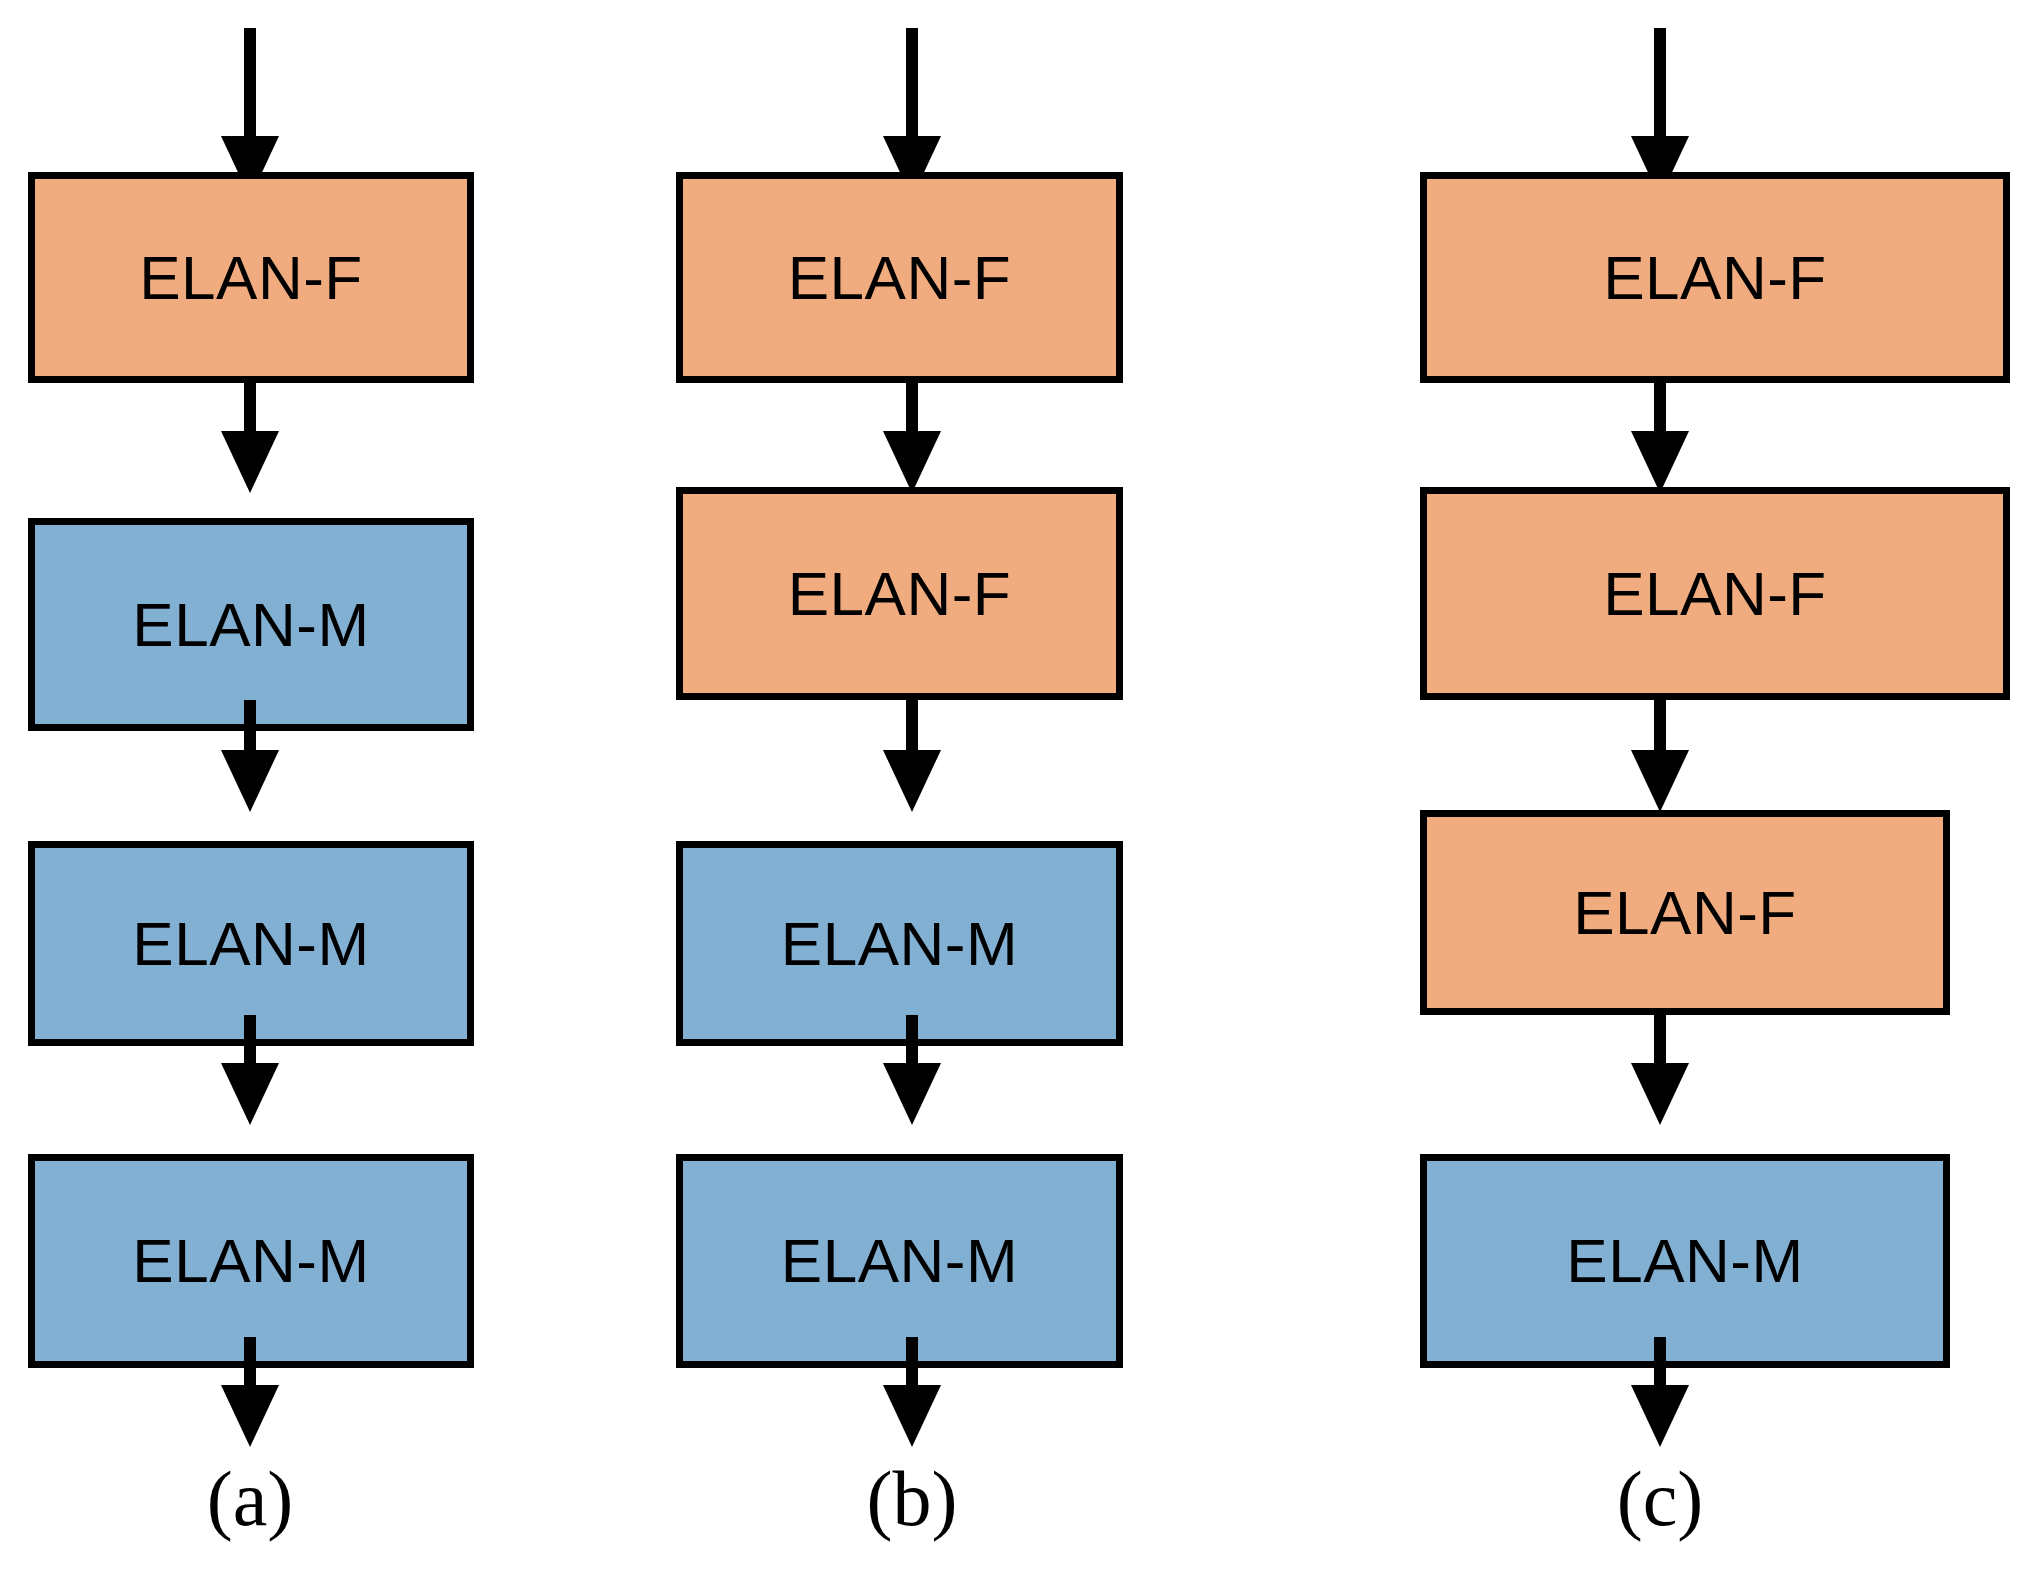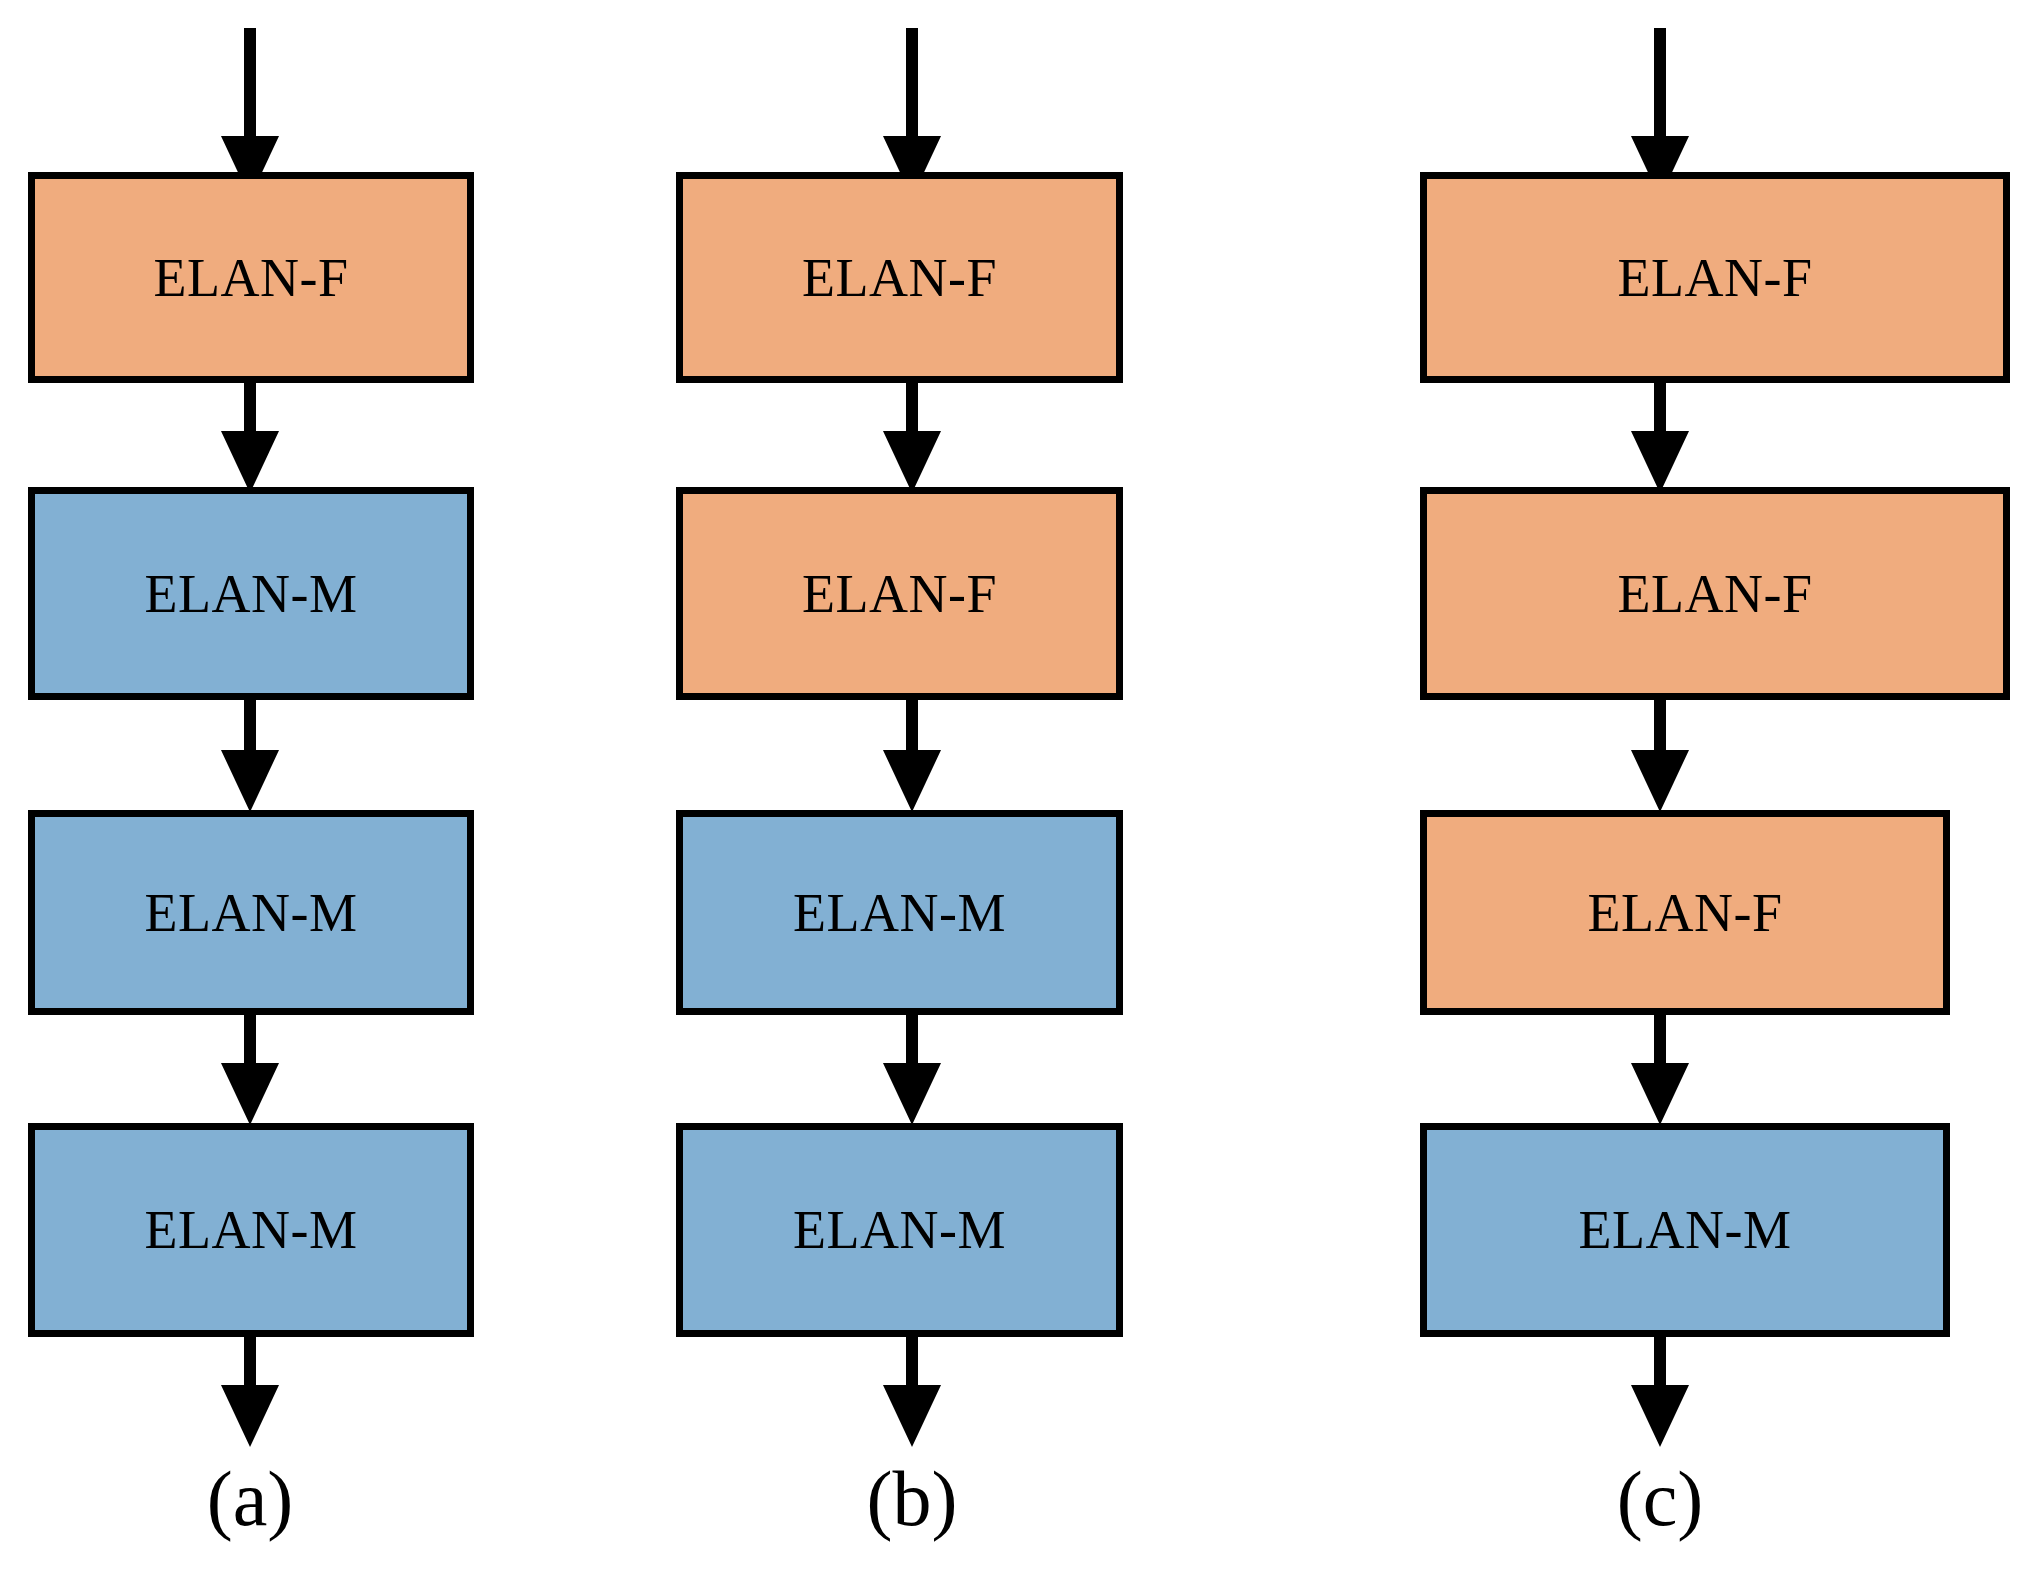--- a/index.html
+++ b/index.html
@@ -30,25 +30,25 @@
 
   .node {
     position: absolute;
     box-sizing: border-box;
     border: 7px solid #000000;
     display: flex;
     align-items: center;
     justify-content: center;
   }
   .node.f { background: #F0AC7E; }
-  .node.m { background: #82B0D3; }
+  .node.m { background: #82B0D3; margin-top: 31px; }
 
   .node-label {
-    font-family: Liberation Serif, serif;
-    font-size: 54px;
+    font-family: Liberation Sans, sans-serif;
+    font-size: 62px;
     line-height: 1;
     color: #000000;
     letter-spacing: 0.5px;
     white-space: nowrap;
   }
 
   
   .arrow {
     position: absolute;
     width: 0;

